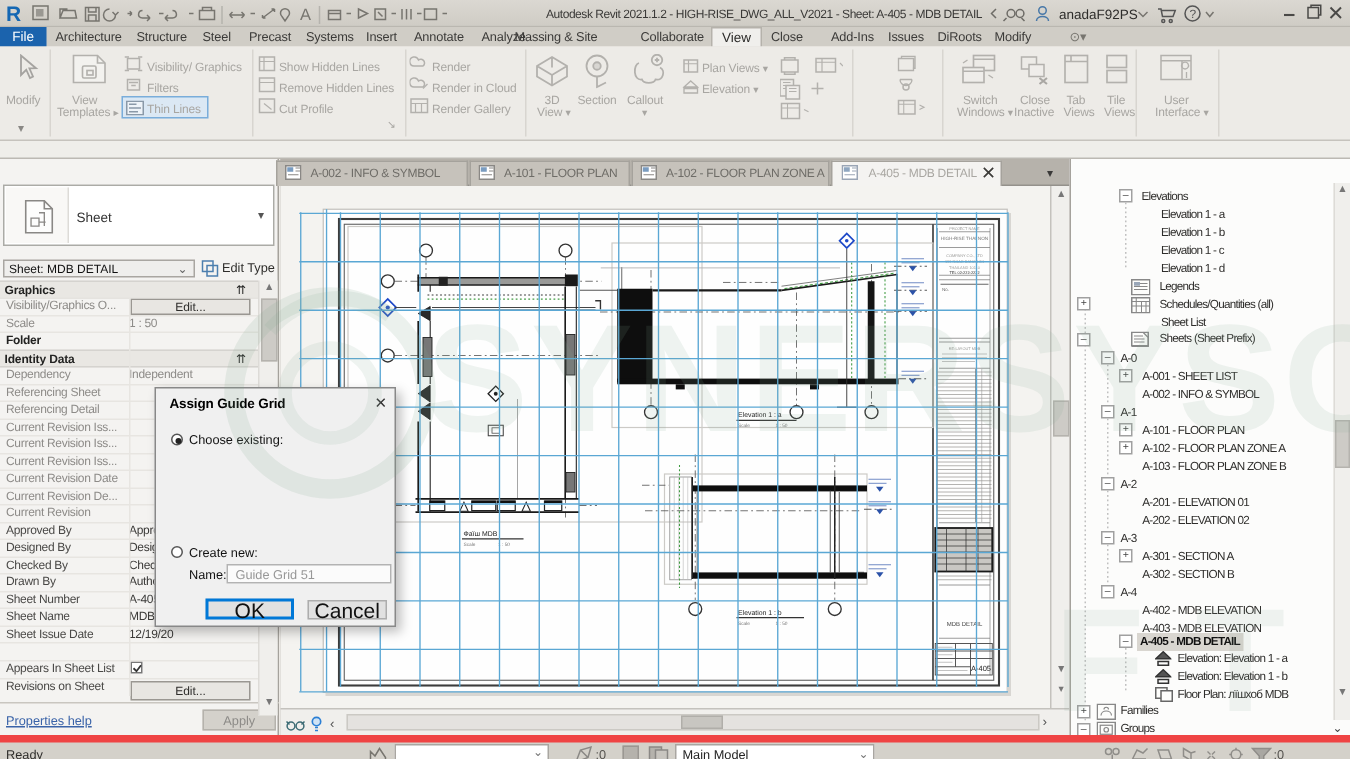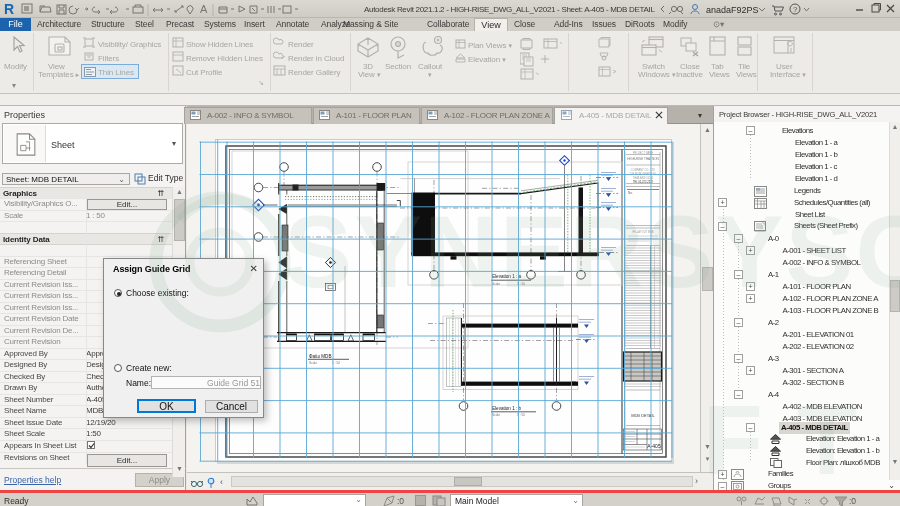--- a/index.html
+++ b/index.html
@@ -40,37 +40,37 @@
 #doctabs { position:absolute; left:0; top:0; width:526px; height:18px; background:#b6b2ab; border-bottom:1px solid #94918c; }
 .dtab { position:absolute; top:1px; height:17px; background:#c6c2bb; border:1px solid #a5a29c; border-bottom:none; font-size:8px; color:#6e6c67; line-height:16px; white-space:nowrap; overflow:hidden; letter-spacing:-0.2px; }
 .dtab.active { background:#f4f3f1; color:#3a3938; }
 #drawarea { position:absolute; left:0; top:18px; width:513px; height:348px; background:#f4f3f0; overflow:hidden; }
 #vscroll { position:absolute; right:0; top:18px; width:13px; height:348px; background:#f0efec; border-left:1px solid #c4c2bd; }
 #hscrollrow { position:absolute; left:0; top:366px; width:526px; height:18px; background:#f0efec; border-top:1px solid #c4c2bd; }
 
 
 #pbrowser { position:absolute; left:713px; top:106px; width:187px; height:384px; background:#fcfcfb; border-left:1px solid #a5a29c; }
 #pbrowser .hdr { position:absolute; left:0; top:0; width:100%; height:16px; font-size:7.6px; letter-spacing:-0.2px; color:#3a3938; padding:4px 0 0 5px; background:#f4f3f1; white-space:nowrap; }
-.trow { position:absolute; font-size:7.8px; color:#2f2e2c; white-space:nowrap; height:12px; line-height:12px; letter-spacing:-0.5px;margin-left:21px; }
+.trow { position:absolute; font-size:7.8px; color:#2f2e2c; white-space:nowrap; height:12px; line-height:12px; letter-spacing:-0.5px; }
 .pm { position:absolute; width:9px; height:9px; border:1px solid #a0a0a0; background:#fff; font-size:7px; line-height:7px; text-align:center; color:#444; }
 #pbscroll { position:absolute; right:0; top:16px; width:11px; height:358px; background:#f0efec; border-left:1px solid #dddbd7; }
 
 
-#statusbar { position:absolute; left:0; top:490px; width:900px; height:16px; background:#d4d1ca; border-top:3px solid #ef4444; font-size:8.5px; color:#2e2d2b; }
+#statusbar { position:absolute; left:0; top:490px; width:900px; height:16px; background:#d4d1ca; border-top:5px solid #ef4444; font-size:8.5px; color:#2e2d2b; }
 
 
 #dialog { position:absolute; left:103px; top:258px; width:161px; height:160px; background:#f0f0f0; border:1px solid #888; box-shadow:3px 3px 7px rgba(0,0,0,0.25); z-index:50; }
 #dialog .dtitle { position:absolute; left:9px; top:5px; font-size:9px; color:#000; font-weight:bold; letter-spacing:-0.1px; }
 #dialog .dx { position:absolute; right:5px; top:4px; font-size:10px; color:#333; }
 .radio { position:absolute; width:8px; height:8px; border:1px solid #555; border-radius:50%; background:#fff; }
 .radio.sel:after { content:""; position:absolute; left:1.5px; top:1.5px; width:4px; height:4px; background:#222; border-radius:50%; }
 #dlist { position:absolute; left:21px; top:39px; width:137px; height:62px; background:#fff; border:1px solid #888; }
 #dlist .sel { position:absolute; left:1px; top:1px; right:1px; height:9.5px; background:#0078d7; color:#fff; font-size:8.5px; line-height:9.5px; padding-left:3px; }
-#dname { position:absolute; left:47px; top:117px; width:110px; height:13px; background:#fbfbfb; border:1px solid #b3b3b3; font-size:8.5px; color:#979797; line-height:12px; padding-left:5px;text-align:right; }
-.dbtn { position:absolute; top:141px; height:13px; background:#e1e1e1; border:1px solid #adadad; font-size:10px; text-align:center; line-height:12px; color:#111; }
+#dname { position:absolute; left:47px; top:117px; width:110px; height:13px; background:#fbfbfb; border:1px solid #b3b3b3; font-size:8.5px; color:#979797; line-height:12px; padding-left:5px; }
+.dbtn { position:absolute; top:141px; height:13px; background:#e1e1e1; border:1px solid #adadad; font-size:14px; text-align:center; line-height:12px; color:#111; }
 
 
 .wm { position:absolute; color:rgba(128,168,143,0.13); font-weight:bold; pointer-events:none; z-index:60; font-family:"Liberation Sans", sans-serif; }
 </style>
 </head>
 <body>
 
 <div id="titlebar"></div>
 <div style="position:absolute;left:4px;top:1px;width:14px;height:15px;font-weight:bold;font-size:14px;color:#1467b3;">R</div>
 <svg class="abs" style="left:20px;top:2px;" width="330" height="14" viewBox="0 0 330 14" fill="none" stroke="#77756f" stroke-width="1">
@@ -305,21 +305,20 @@
     <rect x="1" y="1" width="20" height="16"></rect>
       <path d="M1 4.5 h20 M15 4.5 v12.5"></path>
       <path d="M17 10 a2.3 2.3 0 1 1 .1 0 Z m1 2 l0 4" stroke-width="0.9"></path>
   </svg>
   <div class="rlbl" style="left:776px;top:31px;">User</div>
   <div class="rlbl" style="left:770px;top:39px;">Interface <span style="font-size:7px;">▾</span></div>
 </div>
 <div id="gaprow"></div>
 
 <div id="props">
-  <div class="hdr">Properties</div>
   <div id="typesel">
     <div class="icell"></div>
     <svg class="abs" style="left:12px;top:9px;" width="22" height="23" viewBox="0 0 22 26" fill="none" stroke="#8a8885" stroke-width="1.2">
         <path d="M1 1 h14 l6 6 v18 h-20 Z" fill="#fdfdfc"></path>
         <path d="M15 1 v6 h6"></path>
         <path d="M5 14 h6 v6 h-6 Z M11 17 h5 M11 10 h4 v10" stroke-width="1"></path>
       </svg>
     <div style="position:absolute;left:48px;top:16px;font-size:9px;color:#333;">Sheet</div>
     <div style="position:absolute;right:6px;top:15px;font-size:8px;color:#555;">▾</div>
   </div>
@@ -333,21 +332,28 @@
   </div>
   <div class="psec" style="top:81px;">Graphics<span style="position:absolute;right:8px;font-weight:normal;">⇈</span></div>
   <div class="prow" style="top:92px;">
       <span class="lab" style="color:#8d8b88;">Visibility/Graphics O...</span>
     </div>
   <div class="abs" style="left:87px;top:93px;width:80px;height:10.5px;background:#e8e6e2;border:1px solid #9a9792;font-size:8px;text-align:center;color:#2e2d2b;line-height:9px;">Edit...</div>
   <div class="prow" style="top:103.5px;">
       <span class="lab" style="color:#8d8b88;">Scale</span>
       <span class="val" style="color:#8d8b88;">1 : 50</span>
     </div>
+  <div class="prow" style="top:115px;">
+      <span class="lab" style="font-weight:bold;color:#232322;">Folder</span>
+    </div>
   <div class="psec" style="top:126.5px;">Identity Data<span style="position:absolute;right:8px;font-weight:normal;">⇈</span></div>
+  <div class="prow" style="top:138px;">
+      <span class="lab" style="color:#8d8b88;">Dependency</span>
+      <span class="val" style="color:#8d8b88;">Independent</span>
+    </div>
   <div class="prow" style="top:149.5px;">
       <span class="lab" style="color:#8d8b88;">Referencing Sheet</span>
     </div>
   <div class="prow" style="top:161px;">
       <span class="lab" style="color:#8d8b88;">Referencing Detail</span>
     </div>
   <div class="prow" style="top:172.5px;">
       <span class="lab" style="color:#8d8b88;">Current Revision Iss...</span>
     </div>
   <div class="prow" style="top:184px;">
@@ -385,24 +391,20 @@
       <span class="lab">Sheet Number</span>
       <span class="val">A-405</span>
     </div>
   <div class="prow" style="top:299px;">
       <span class="lab">Sheet Name</span>
       <span class="val">MDB DETAIL</span>
     </div>
   <div class="prow" style="top:310.5px;">
       <span class="lab">Sheet Issue Date</span>
       <span class="val">12/19/20</span>
-    </div>
-  <div class="prow" style="top:322px;">
-      <span class="lab">Sheet Scale</span>
-      <span class="val">1:50</span>
     </div>
   <div class="prow" style="top:333.5px;">
       <span class="lab">Appears In Sheet List</span>
     <span class="abs" style="left:87px;top:1.5px;width:8px;height:8px;border:1px solid #777;background:#fff;"></span>
     <svg class="abs" style="left:88px;top:2.5px;" width="7" height="7" viewBox="0 0 7 7" fill="none" stroke="#333" stroke-width="1.2">
         <path d="M1 3.5 L3 5.5 L6 1.5"></path>
       </svg>
   </div>
   <div class="prow" style="top:346px;">
       <span class="lab">Revisions on Sheet</span>
@@ -848,21 +850,20 @@
         <path d="M3 8 h2 M3 10 h2"></path>
       </svg>
     <div class="abs" style="left:33px;top:4px;font-size:9px;color:#555;">‹</div>
     <div class="abs" style="left:44px;top:3px;width:462px;height:11px;background:#e4e2df;border:1px solid #cbc9c4;"></div>
     <div class="abs" style="left:267px;top:4px;width:28px;height:9px;background:#c8c6c1;border:1px solid #b0aea9;"></div>
     <div class="abs" style="left:508px;top:3px;font-size:9px;color:#555;">›</div>
   </div>
 </div>
 
 <div id="pbrowser">
-  <div class="hdr">Project Browser - HIGH-RISE_DWG_ALL_V2021</div>
   <div class="abs" style="left:9px;top:97px;width:1px;height:284px;background-image:linear-gradient(#c0c0c0 1px, transparent 1px);background-size:1px 3px;"></div>
   <div class="abs" style="left:24px;top:131px;width:1px;height:157px;background-image:linear-gradient(#c0c0c0 1px, transparent 1px);background-size:1px 3px;"></div>
   <div class="abs" style="left:36px;top:26px;width:1px;height:48px;background-image:linear-gradient(#c0c0c0 1px, transparent 1px);background-size:1px 3px;"></div>
   <div class="abs" style="left:36px;top:320px;width:1px;height:36px;background-image:linear-gradient(#c0c0c0 1px, transparent 1px);background-size:1px 3px;"></div>
   <div class="pm" style="left:32px;top:20px;">–</div>
     <div class="trow" style="left:47px;top:19px;">Elevations</div>
   <div class="trow" style="left:60px;top:31px;">Elevation 1 - a</div>
   <div class="trow" style="left:60px;top:43px;">Elevation 1 - b</div>
   <div class="trow" style="left:60px;top:55px;">Elevation 1 - c</div>
   <div class="trow" style="left:60px;top:67px;">Elevation 1 - d</div>

